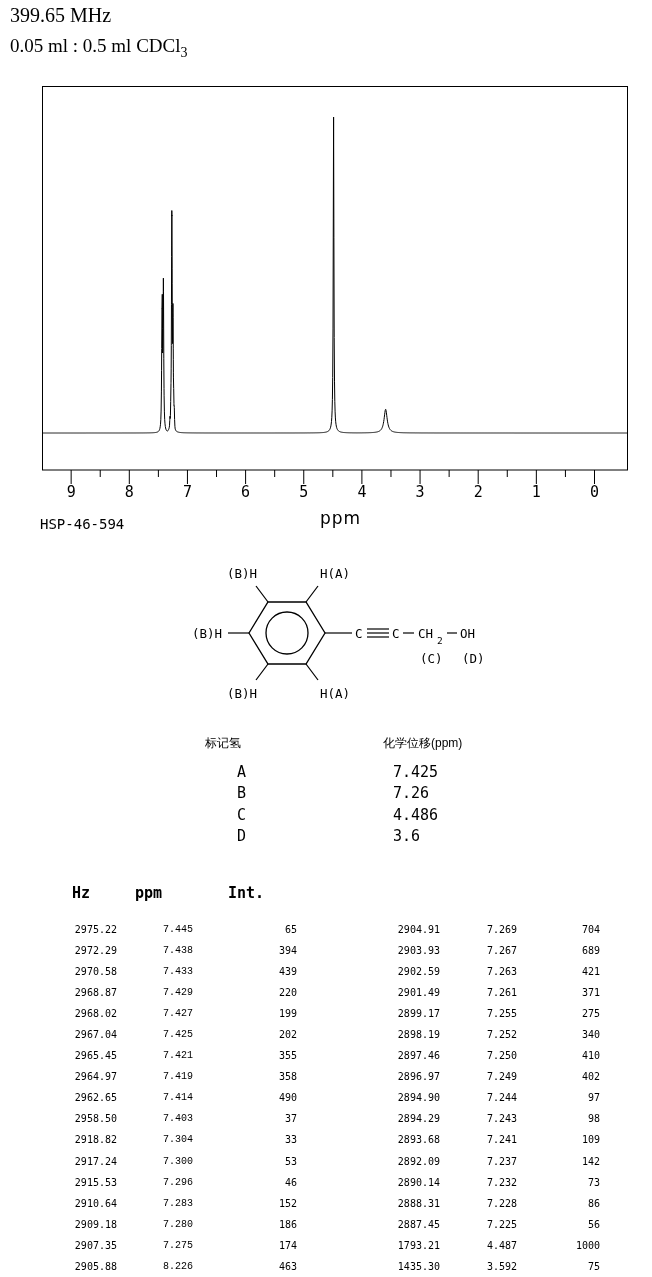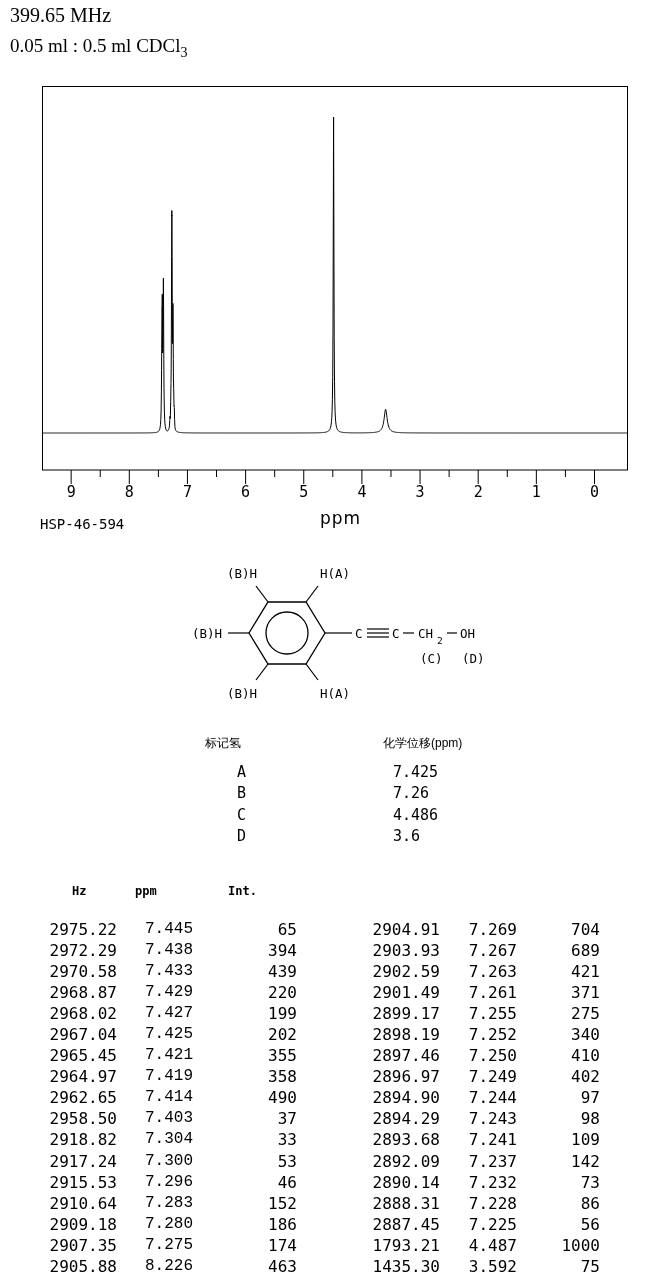--- a/index.html
+++ b/index.html
@@ -14,25 +14,25 @@
              font-family:"DejaVu Sans",sans-serif;letter-spacing:1px;}
   .record-id{position:absolute;left:40px;top:516px;font-size:14px;letter-spacing:0px;}
   #struct-svg{position:absolute;left:180px;top:552px;}
   .assign-header{position:absolute;font-size:12px;font-family:Liberation Sans, sans-serif;}
   .ah1{left:205px;top:735px;}
   .ah2{left:383px;top:735px;}
   .assign-rows{position:absolute;left:0;top:762px;width:652px;}
   .assign-row{display:flex;height:21.3px;line-height:21.3px;font-size:15px;}
   .assign-label{margin-left:237px;width:20px;}
   .assign-shift{margin-left:136px;}
-  .pt-header{position:absolute;top:884px;font-size:12px;font-weight:bold;}
+  .pt-header{position:absolute;top:884px;font-size:15px;font-weight:bold;}
   .pth0{left:72px;} .pth1{left:135px;} .pth2{left:228px;}
   .peak-block{position:absolute;top:919px;}
   .pl{left:27px;} .pr{left:350px;}
-  .peak-row{display:flex;height:21.06px;line-height:21.06px;font-size:16px;}
+  .peak-row{display:flex;height:21.06px;line-height:21.06px;font-size:10px;}
   .pc{display:inline-block;text-align:right;white-space:pre;}
   .pl .pc:nth-child(1){width:90px;} .pl .pc:nth-child(2){width:76px;font-family:Liberation Mono, monospace;} .pl .pc:nth-child(3){width:104px;}
   .pr .pc:nth-child(1){width:90px;} .pr .pc:nth-child(2){width:77px;} .pr .pc:nth-child(3){width:83px;}
   svg text{font-family:"DejaVu Sans Mono",monospace;fill:#000;}
 </style>
 </head>
 <body>
 
 <div class="page">
 

